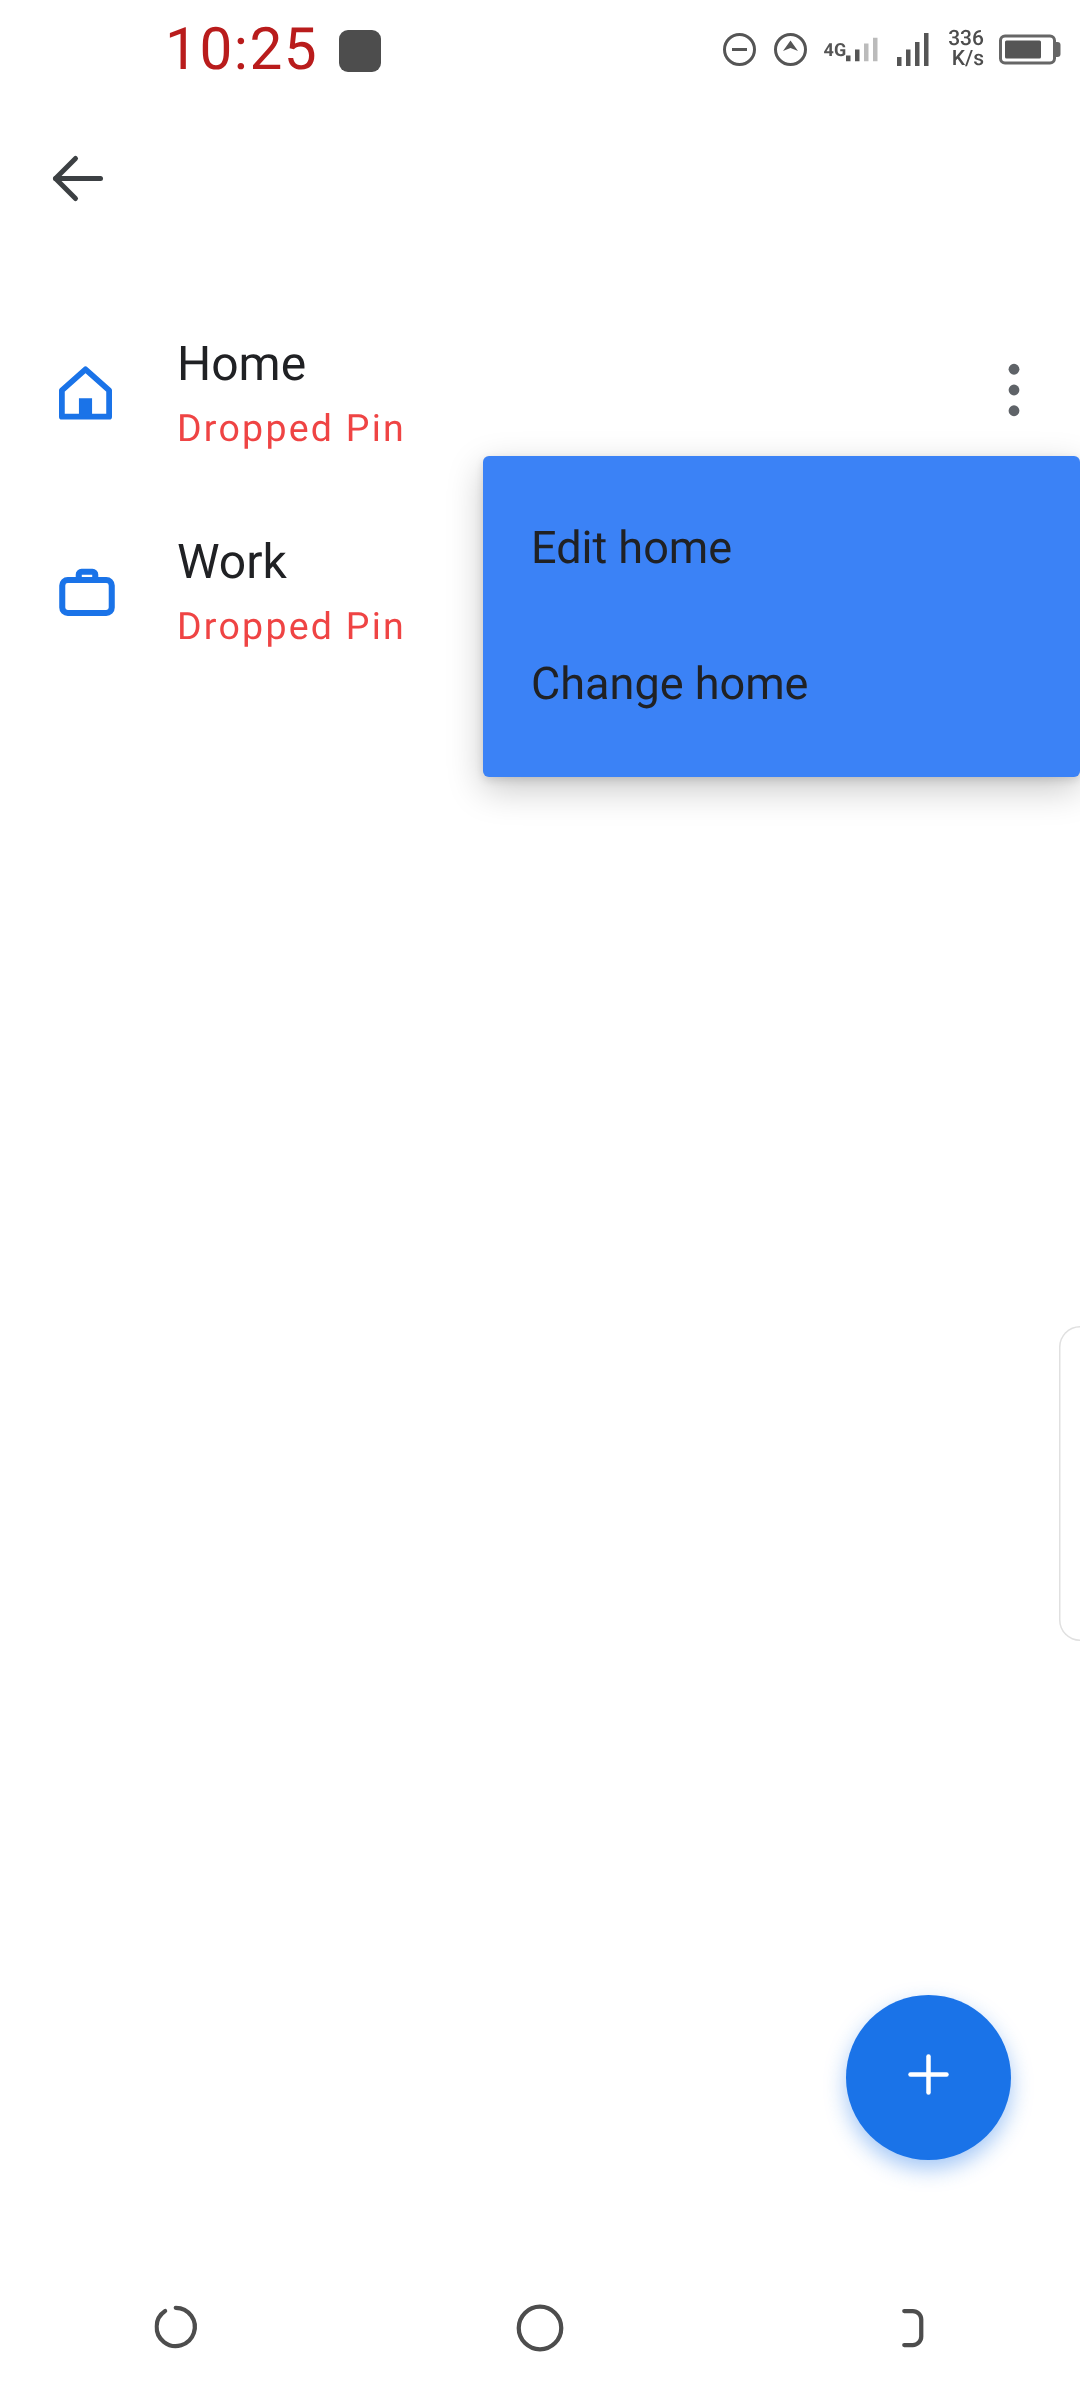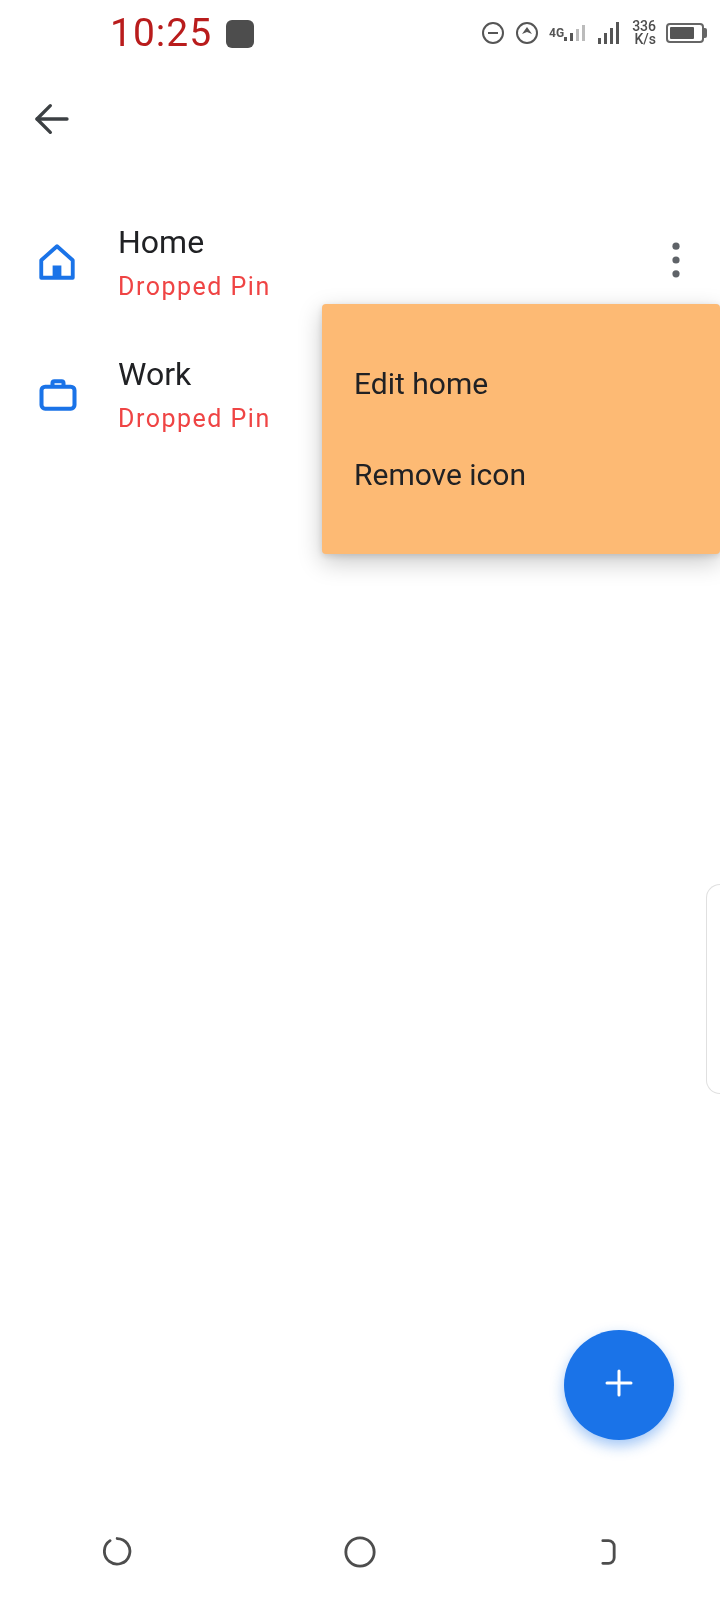--- a/index.html
+++ b/index.html
@@ -79,24 +79,24 @@
       align-items: center;
       justify-content: center;
     }
 
     
     .popup-menu {
       position: absolute;
       top: 304px;
       left: 322px;
       right: 0;
-      background: #fdba74;
+      background: #3b82f6;
       box-shadow: 0 8px 24px rgba(0,0,0,0.22), 0 2px 6px rgba(0,0,0,0.12);
       border-radius: 4px;
-      padding: 34px 0;
+      padding: 16px 0;
       z-index: 10;
     }
     .menu-item {
       padding: 28px 32px;
       font-size: 30px;
       color: #202124;
     }
 
     
     .fab {
@@ -241,21 +241,21 @@
             <circle cx="3" cy="23" r="2.6" fill="#5f6368"></circle>
           </svg>
       </span>
     </div>
   </div>
 
 </div>
 
 <div class="popup-menu">
   <div class="menu-item">Edit home</div>
-  <div class="menu-item">Remove icon</div>
+  <div class="menu-item">Change home</div>
 </div>
 
 <div class="edge-tab"></div>
 
 <div class="fab">
   <span>
     <svg width="36" height="36" viewBox="0 0 24 24" fill="none" stroke="#ffffff" stroke-width="2" stroke-linecap="round">
         <line x1="12" y1="4" x2="12" y2="20"></line>
         <line x1="4" y1="12" x2="20" y2="12"></line>
       </svg>

